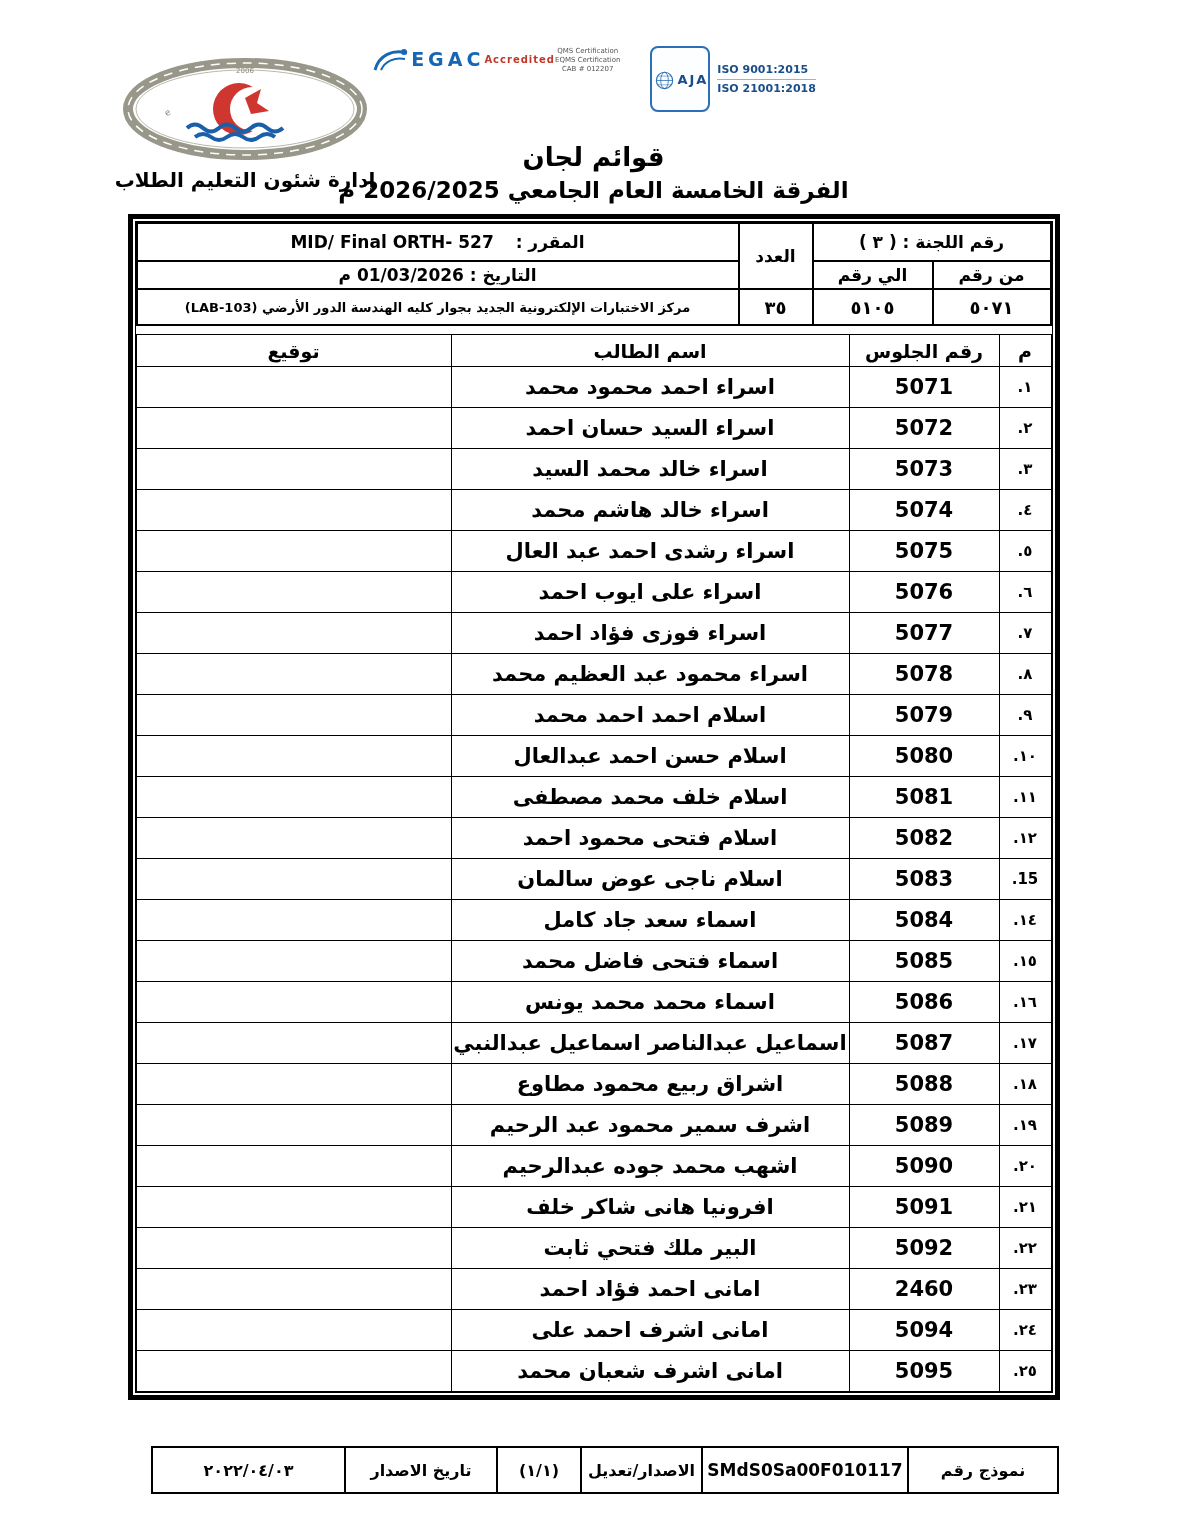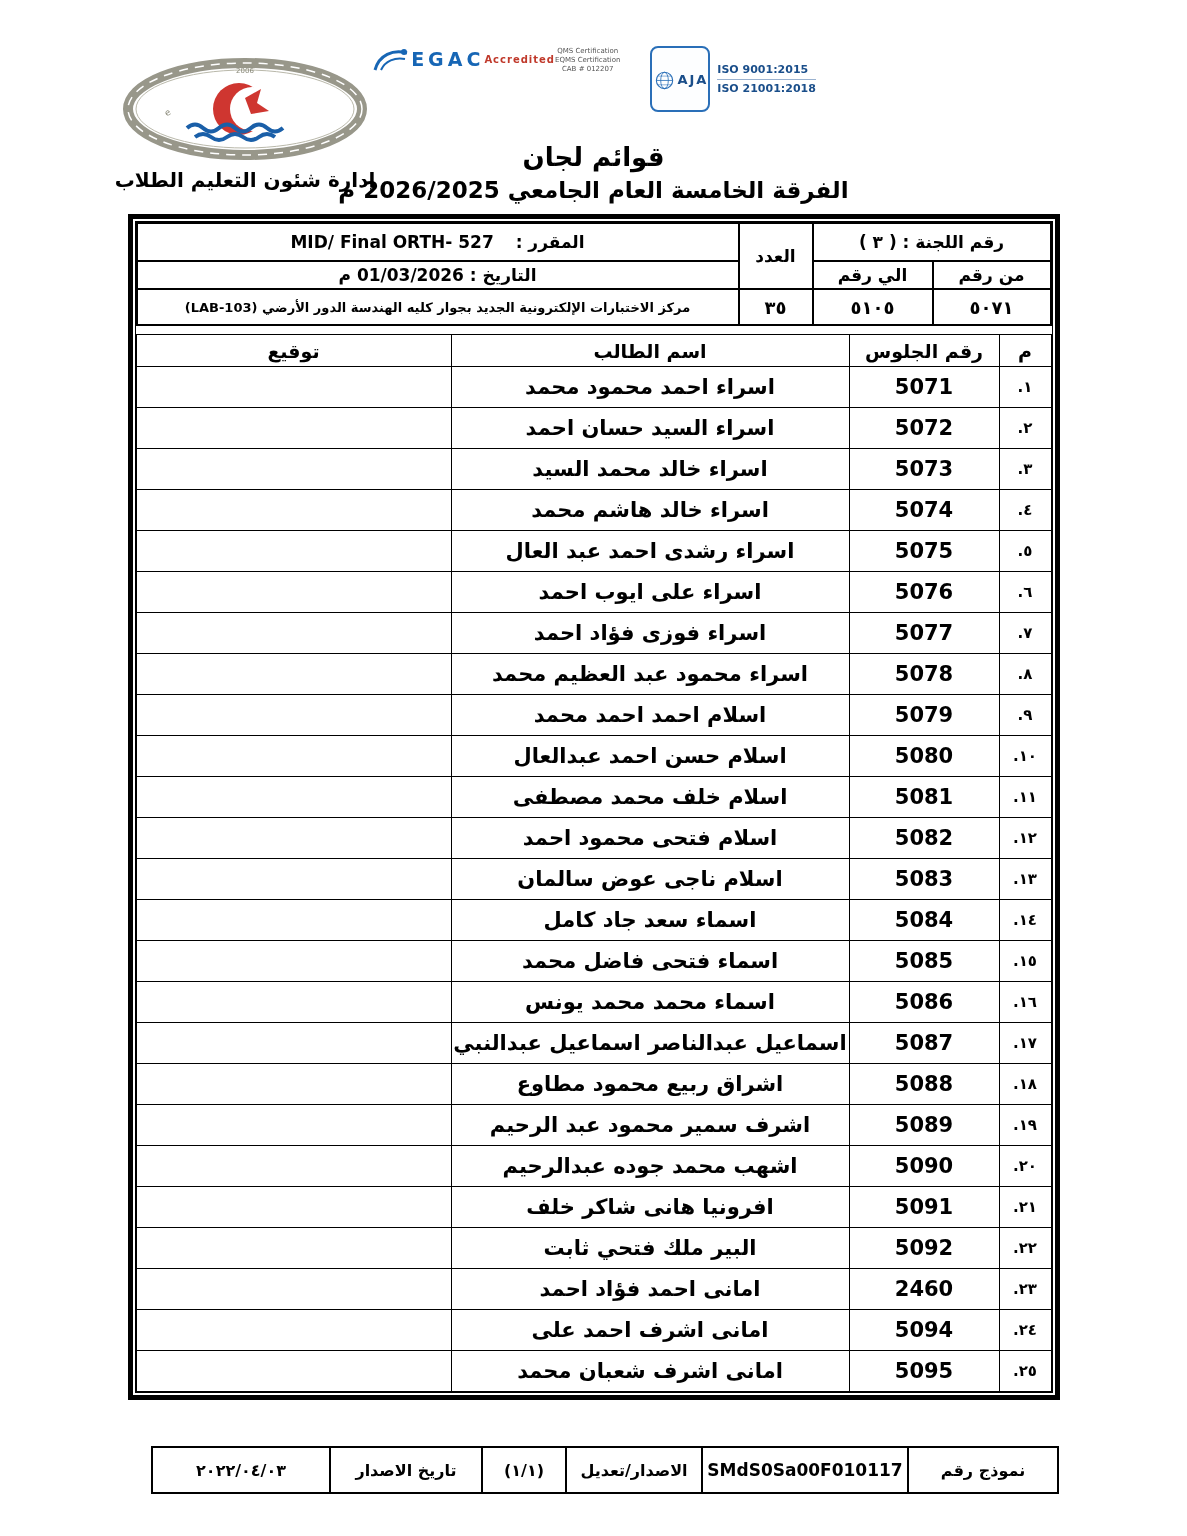--- a/index.html
+++ b/index.html
@@ -262,21 +262,21 @@
           </tr>
 
           <tr>
             <td class="idx">١٢.</td>
             <td class="seat ltr">5082</td>
             <td class="name">اسلام فتحى محمود احمد</td>
             <td class="sig"></td>
           </tr>
 
           <tr>
-            <td class="idx">١٣.</td>
+            <td class="idx">15.</td>
             <td class="seat ltr">5083</td>
             <td class="name">اسلام ناجى عوض سالمان</td>
             <td class="sig"></td>
           </tr>
 
           <tr>
             <td class="idx">١٤.</td>
             <td class="seat ltr">5084</td>
             <td class="name">اسماء سعد جاد كامل</td>
             <td class="sig"></td>
@@ -362,19 +362,19 @@
     </table>
 
   </div>
 </div>
 
 <table class="footer-table">
   <tbody>
       <tr>
     <td style="width:150px">نموذج رقم</td>
     <td style="width:206px" class="form-value ltr">SMdS0Sa00F010117</td>
-    <td style="width:136px">الاصدار/تعديل</td>
+    <td style="width:121px">الاصدار/تعديل</td>
     <td style="width:84px">(١/١)</td>
     <td style="width:152px">تاريخ الاصدار</td>
     <td>٢٠٢٢/٠٤/٠٣</td>
   </tr>
 </tbody>
   </table>
 
 </body></html>

